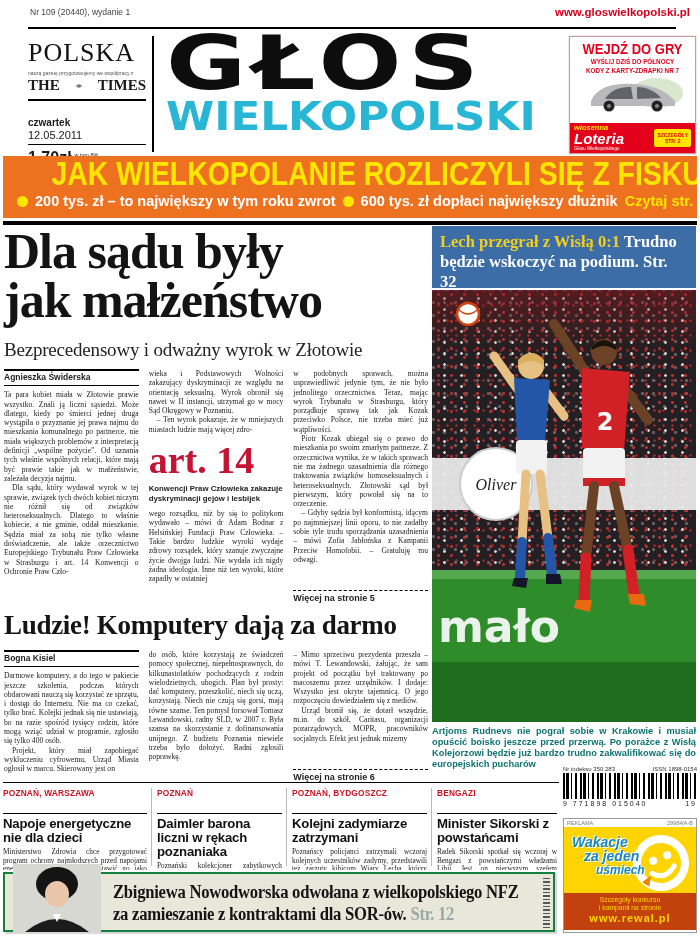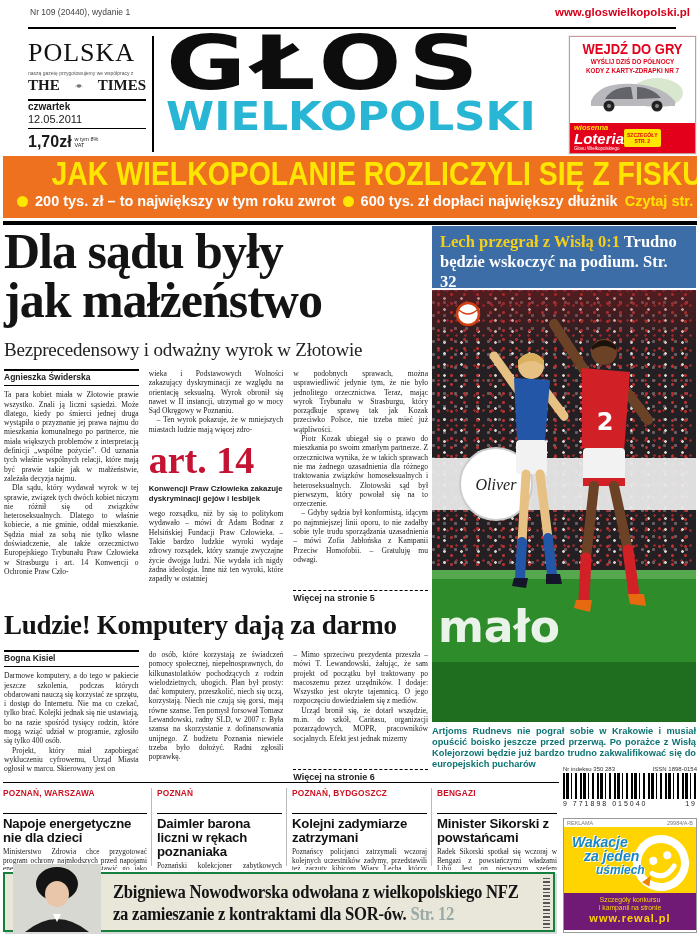--- a/index.html
+++ b/index.html
@@ -14,21 +14,21 @@
   .top-rule{position:absolute;left:28px;top:27px;width:648px;height:2px;background:#000}
 
   
   .polska{position:absolute;left:28px;top:38px;width:118px}
   .polska-word{font-family:"Liberation Serif","DejaVu Serif",serif;font-size:26px;letter-spacing:1px;color:#111}
   .coop{font-size:5px;color:#555;white-space:nowrap;overflow:hidden;margin-top:2px}
   .times-row{display:flex;align-items:center;gap:15px;font-family:"Liberation Serif","DejaVu Serif",serif;
              font-weight:bold;font-size:15px;margin-top:1px}
   .hrB{height:2px;background:#000;margin-top:5px}
   .hrT{height:1px;background:#000;margin-top:3px}
-  .day{font-size:10px;font-weight:bold;margin-top:0}
+  .day{font-size:10px;font-weight:bold;margin-top:16px}
   .date{font-size:11px;margin-top:1px}
   .price-row{margin-top:4px;display:flex;align-items:flex-start;gap:3px}
   .price{font-size:16px;font-weight:bold}
   .vat{font-size:5.5px;line-height:6px;width:30px;color:#222;padding-top:3px}
   .vdiv{position:absolute;left:152px;top:36px;width:2px;height:116px;background:#000}
 
   
   .masthead{position:absolute;left:166px;top:30px;width:400px}
   .glos{font-family:"DejaVu Sans",sans-serif;font-weight:900;font-size:74px;line-height:66px;
         letter-spacing:5px;color:#0d0d0d;transform:scaleX(1.32);transform-origin:left top;white-space:nowrap}
@@ -36,21 +36,21 @@
         color:#29b6d4;letter-spacing:0;transform:scaleX(1.12);transform-origin:left top;white-space:nowrap}
 
   
   .promo{position:absolute;left:569px;top:36px;width:127px;height:118px;border:1px solid #c99;
          background:#fff;box-shadow:0 0 0 1px #eee;overflow:hidden;text-align:center}
   .promo-title{font-size:14px;font-weight:900;color:#e2001a;margin-top:4px;white-space:nowrap;
                transform:scaleX(.93);transform-origin:center}
   .promo-sub{font-size:6.3px;font-weight:bold;color:#e2001a;line-height:7.5px;margin-top:1px}
   .promo-car{margin-top:1px}
   .promo-band{position:absolute;left:0;right:0;bottom:0;height:30px;background:#e2001a;display:flex;
-              align-items:center;padding:0 4px}
+              align-items:center;justify-content:space-between;padding:0 4px}
   .loteria-wrap{text-align:left;line-height:8px}
   .loteria-pre{font-size:7.5px;font-style:italic;font-weight:bold;color:#ffe600}
   .loteria{font-size:15px;font-weight:900;font-style:italic;color:#fff;line-height:13px}
   .loteria-sub{font-size:4.5px;color:#fff}
   .promo-badge{background:#ffe600;color:#e2001a;font-size:5px;font-weight:bold;line-height:6px;
                padding:3px 3px;border-radius:2px}
 
   
   .banner{position:absolute;left:3px;top:156px;width:694px;height:62px;background:#ee7120;overflow:hidden}
   .banner-h{font-weight:900;font-size:33px;line-height:34px;color:#ffe600;text-align:center;white-space:nowrap;
@@ -123,21 +123,21 @@
   .bc-digits{display:flex;justify-content:space-between;font-size:7px;letter-spacing:2px;margin-top:1px}
 
   
   .yad{position:absolute;left:563px;top:818px;width:134px;height:115px;border:1px solid #999;overflow:hidden}
   .yad-head{display:flex;justify-content:space-between;font-size:5.5px;color:#777;padding:1px 3px;background:#fff}
   .yad-body{position:relative;height:66px;background:#ffd400}
   .yad-text{position:absolute;left:8px;top:8px;font-style:italic;font-weight:900;font-size:14px;line-height:14px;
             color:#1787c8;text-shadow:1px 1px 0 #fff,-1px -1px 0 #fff}
   .yl2{margin-left:12px}.yl3{margin-left:24px;font-size:12px}
   .yad-smile{position:absolute;right:2px;top:4px}
-  .yad-band{height:37px;background:#701a75;text-align:center;color:#ffd400;padding-top:3px}
+  .yad-band{height:37px;background:#c2410c;text-align:center;color:#ffd400;padding-top:3px}
   .yad-band .b1{font-size:6.8px;line-height:7.6px}
   .yad-url{font-size:11px;font-weight:bold;letter-spacing:1px;margin-top:1px}
 
   
   .bban{position:absolute;left:3px;top:872px;width:552px;height:60px;background:#e9e6da;
         border:2px solid #15803d;box-shadow:2px 2px 0 rgba(0,0,0,.15)}
   .bban-photo{position:absolute;left:8px;top:-10px;width:88px;height:68px;overflow:hidden;background:#cfcfc9}
   .bban-text{position:absolute;left:108px;top:7px;font-family:"Liberation Serif","DejaVu Serif",serif;
              font-weight:bold;font-size:18.5px;line-height:22px;letter-spacing:-.3px;color:#141414;
              transform:scaleX(.9);transform-origin:left top;white-space:nowrap}

